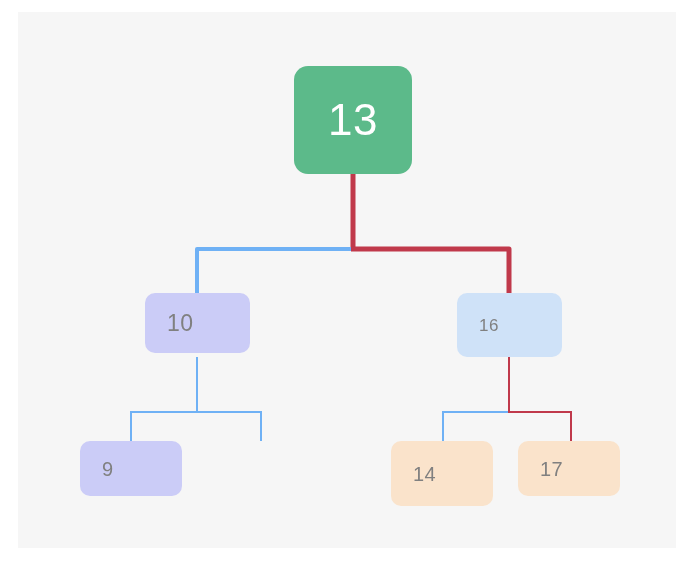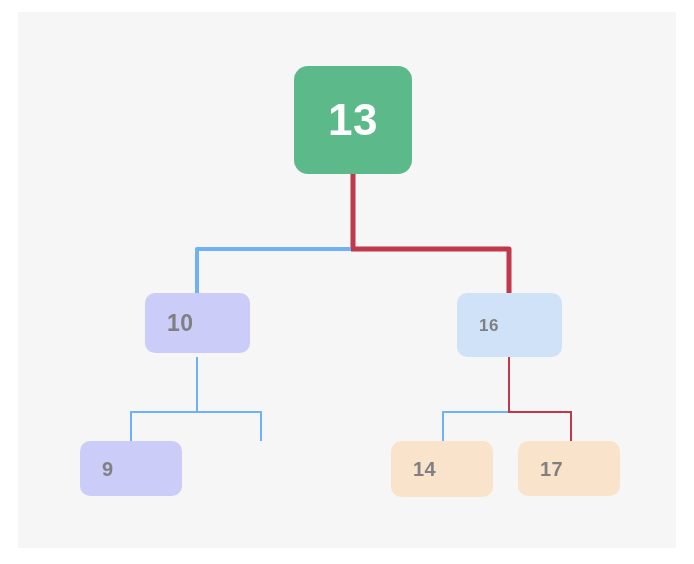--- a/index.html
+++ b/index.html
@@ -39,21 +39,21 @@
     top: 0;
   }
   .node {
     position: absolute;
     box-sizing: border-box;
     display: flex;
     align-items: center;
     color: #808080;
     border-radius: 10px;
     padding-left: 22px;
-    font-weight: 700;
+    font-weight: 400;
     letter-spacing: 0.5px;
   }
   .node.root {
     color: #ffffff;
     border-radius: 14px;
     justify-content: center;
     padding-left: 0;
   }
   .node-label {
     line-height: 1;
@@ -100,21 +100,21 @@
 
     <div class="node" style="left:457px; top:293px; width:105px; height:64px; background:#cfe2f8; font-size:17px;">
       <span class="node-label">16</span>
     </div>
 
     <div class="node" style="left:80px; top:441px; width:102px; height:55px; background:#cbccf7; font-size:20px;">
       <span class="node-label">9</span>
     </div>
 
 
-    <div class="node" style="left:391px; top:441px; width:102px; height:56px; background:#fae3cb; font-size:20px;">
+    <div class="node" style="left:391px; top:441px; width:102px; height:65px; background:#fae3cb; font-size:20px;">
       <span class="node-label">14</span>
     </div>
 
     <div class="node" style="left:518px; top:441px; width:102px; height:55px; background:#fae3cb; font-size:20px;">
       <span class="node-label">17</span>
     </div>
 
   </div>
 </div>
 

